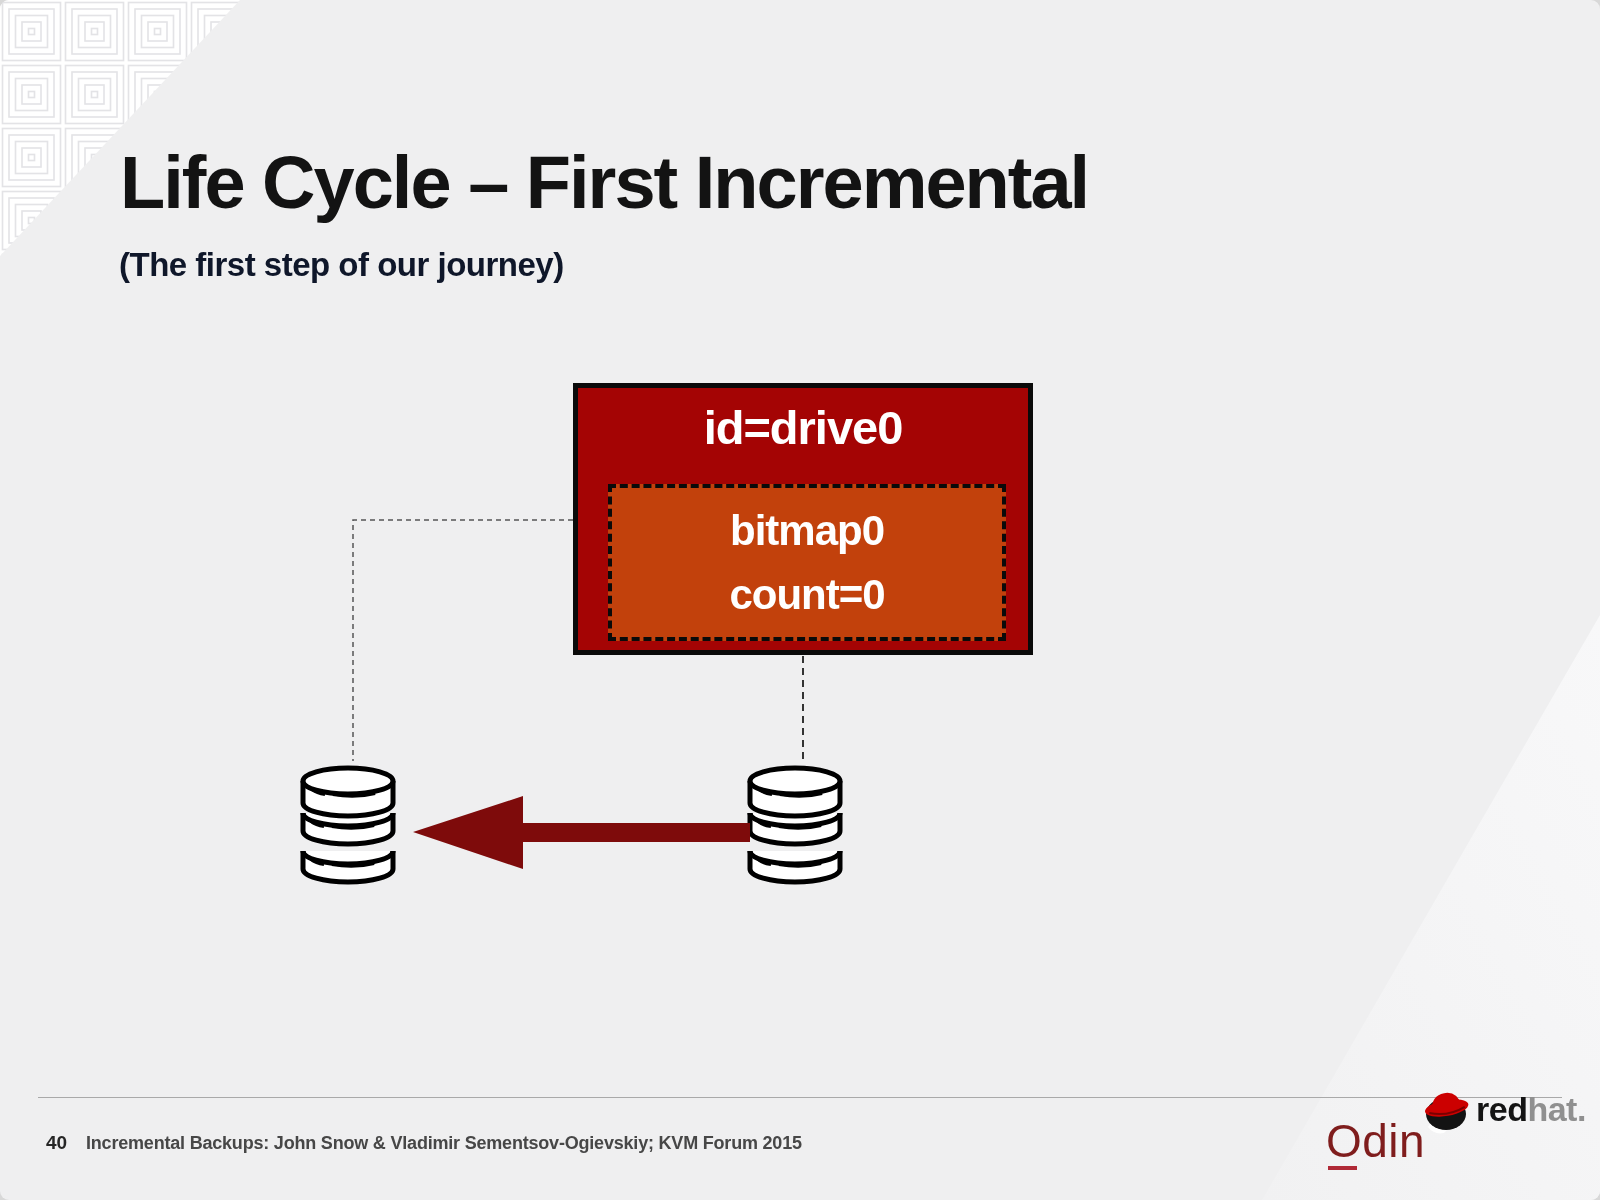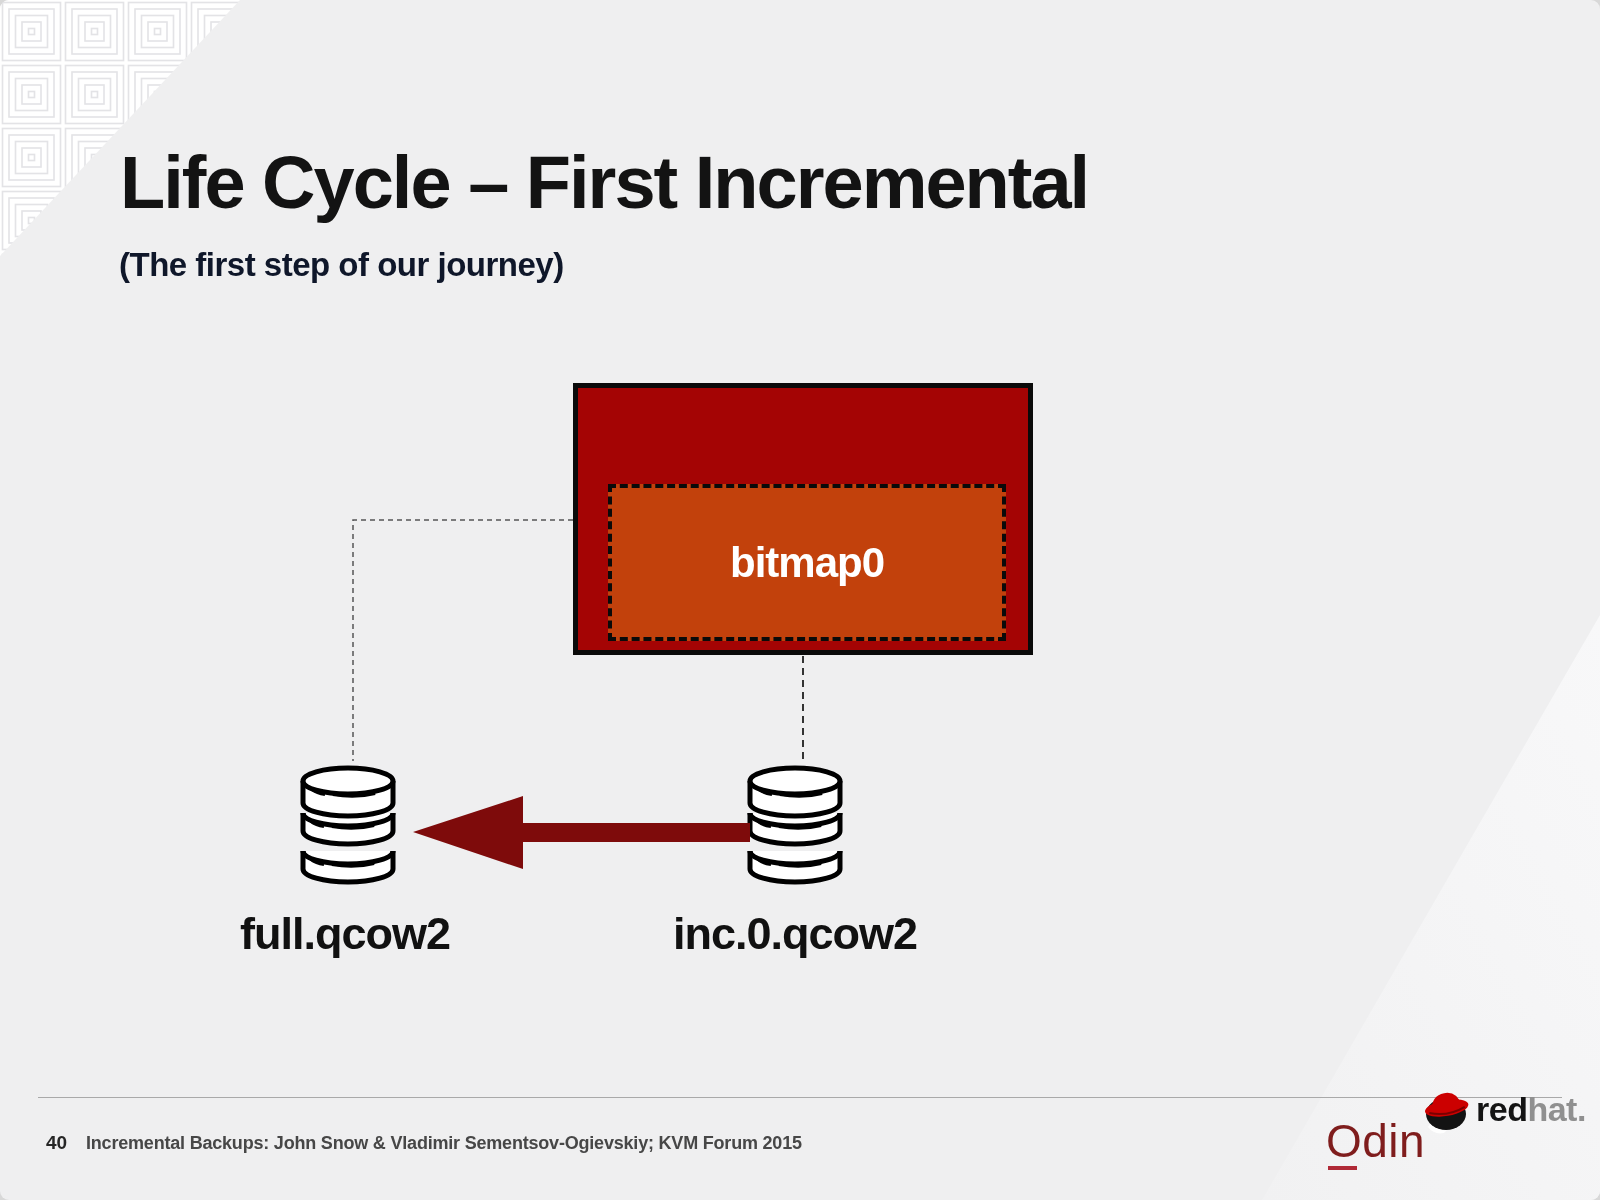--- a/index.html
+++ b/index.html
@@ -99,22 +99,24 @@
     </g>
     <g>
       <polygon points="1600,615 1600,1200 1262,1200" fill="url(#bandgrad)"></polygon>
     </g>
   </svg>
 
   <div class="page-title">Life Cycle – First Incremental</div>
   <div class="page-subtitle">(The first step of our journey)</div>
 
   <div class="drive-box">
+    <div class="drive-id">id=drive0</div>
     <div class="bitmap-box">
       <div class="bitmap-line">bitmap0</div>
+      <div class="bitmap-line">count=0</div>
     </div>
   </div>
 
   <svg class="diagram-svg" width="780" height="440" viewBox="0 0 780 440">
     <defs>
       <g id="cyl">
 
         <path d="M5 88 v18 a45 13 0 0 0 90 0 v-18" fill="#ffffff" stroke="#000" stroke-width="5"></path>
         <path d="M5 88 a45 13 0 0 0 90 0" fill="none" stroke="#000" stroke-width="5"></path>
         <path d="M13 96 q5 4 13 5" fill="none" stroke="#000" stroke-width="4"></path>
@@ -134,22 +136,20 @@
 
     <polyline points="293,60 73,60 73,301" fill="none" stroke="#555555" stroke-width="1.5" stroke-dasharray="5 4"></polyline>
     <line x1="523" y1="196" x2="523" y2="301" stroke="#333333" stroke-width="2" stroke-dasharray="7 5"></line>
 
     <use href="#cyl" x="18" y="303"></use>
     <use href="#cyl" x="465" y="303"></use>
 
     <polygon points="133,372 243,336 243,363 470,363 470,382 243,382 243,409" fill="#7e0b0b"></polygon>
   </svg>
 
-  <div class="disk-label full">full.qcow2</div>
-  <div class="disk-label inc">inc.0.qcow2</div>
 
   <div class="footer-line"></div>
   <div class="footer-page">40</div>
   <div class="footer-text">Incremental Backups: John Snow &amp; Vladimir Sementsov-Ogievskiy; KVM Forum 2015</div>
 
   <div class="odin-logo">
     <span>Odin</span>
     <span class="odin-underline"></span>
   </div>
 

